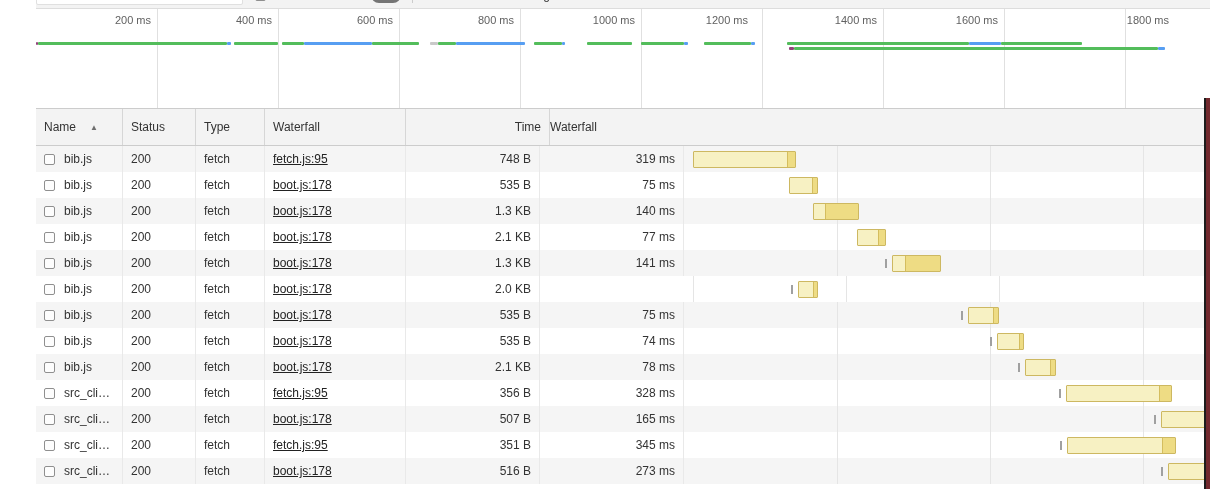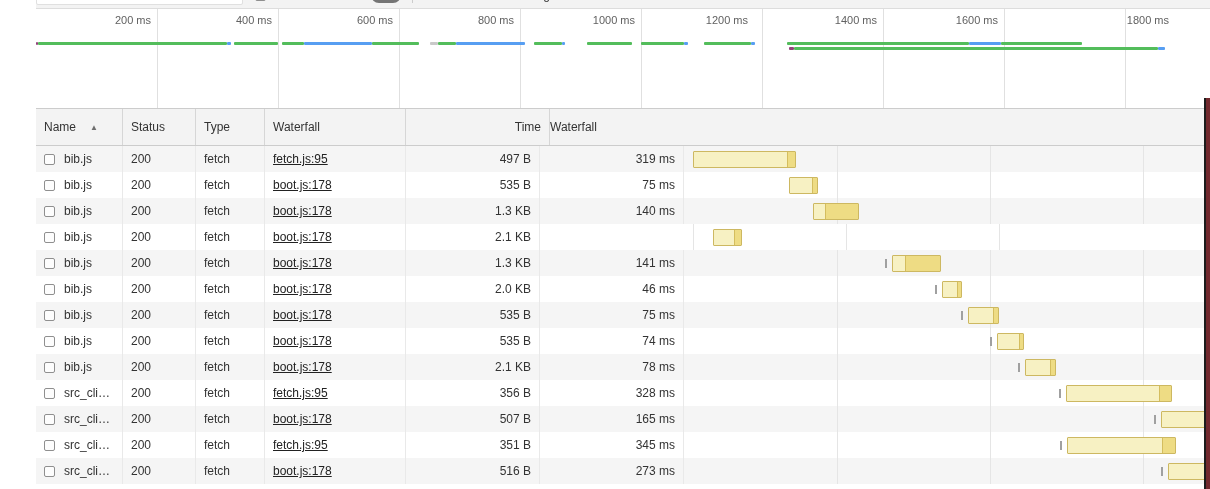--- a/index.html
+++ b/index.html
@@ -158,21 +158,21 @@
         <div class="cell c1">
           <span>200</span>
         </div>
         <div class="cell c2">
           <span>fetch</span>
         </div>
         <div class="cell c3">
           <span class="init-link">fetch.js:95</span>
         </div>
         <div class="cell c4">
-          <span>497 B</span>
+          <span>748 B</span>
         </div>
         <div class="cell c5">
           <span>319 ms</span>
         </div>
         <div class="cell c6">
           <div class="wf-grid" style="left: 153px;"></div>
           <div class="wf-grid" style="left: 306px;"></div>
           <div class="wf-grid" style="left: 459px;"></div>
           <div class="wf-bar" style="left: 9px;">
             <div class="wf-body">
@@ -256,20 +256,23 @@
         </div>
         <div class="cell c2">
           <span>fetch</span>
         </div>
         <div class="cell c3">
           <span class="init-link">boot.js:178</span>
         </div>
         <div class="cell c4">
           <span>2.1 KB</span>
         </div>
+        <div class="cell c5">
+          <span>77 ms</span>
+        </div>
         <div class="cell c6">
           <div class="wf-grid" style="left: 153px;"></div>
           <div class="wf-grid" style="left: 306px;"></div>
           <div class="wf-grid" style="left: 459px;"></div>
           <div class="wf-bar" style="left: 173px;">
             <div class="wf-body">
               <div class="wf-light" style="width: 20px;"></div>
               <div class="wf-dark" style="width: 7px;"></div>
             </div>
           </div>
@@ -317,23 +320,20 @@
           <span>200</span>
         </div>
         <div class="cell c2">
           <span>fetch</span>
         </div>
         <div class="cell c3">
           <span class="init-link">boot.js:178</span>
         </div>
         <div class="cell c4">
           <span>2.0 KB</span>
-        </div>
-        <div class="cell c5">
-          <span>46 ms</span>
         </div>
         <div class="cell c6">
           <div class="wf-grid" style="left: 153px;"></div>
           <div class="wf-grid" style="left: 306px;"></div>
           <div class="wf-grid" style="left: 459px;"></div>
           <div class="wf-bar" style="left: 251px;">
             <div class="wf-tick"></div>
             <div class="wf-body">
               <div class="wf-light" style="width: 14px;"></div>
               <div class="wf-dark" style="width: 4px;"></div>

